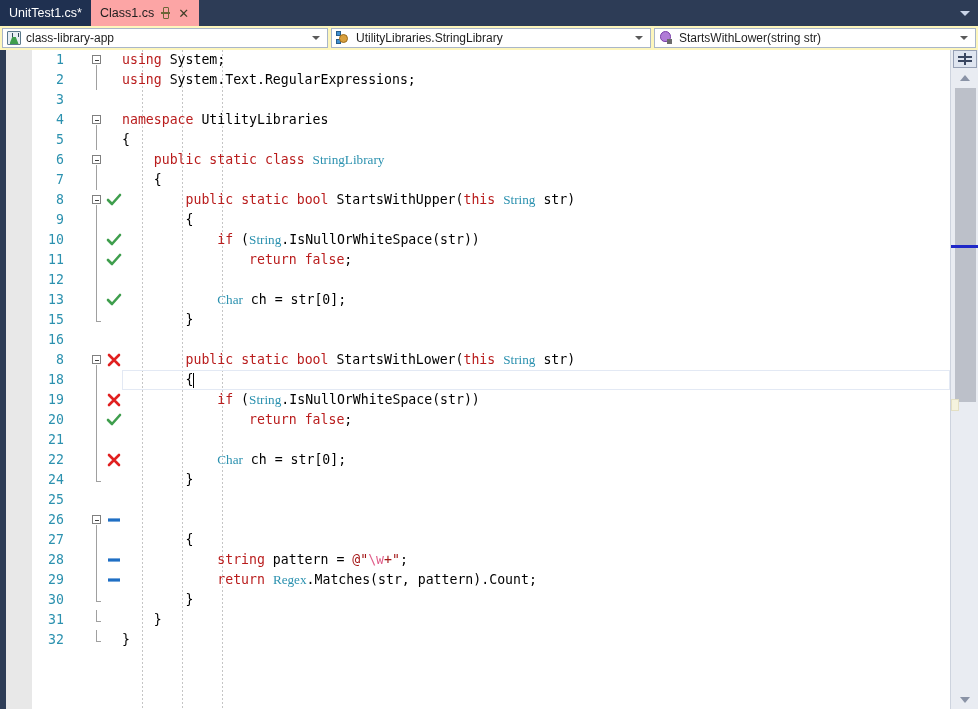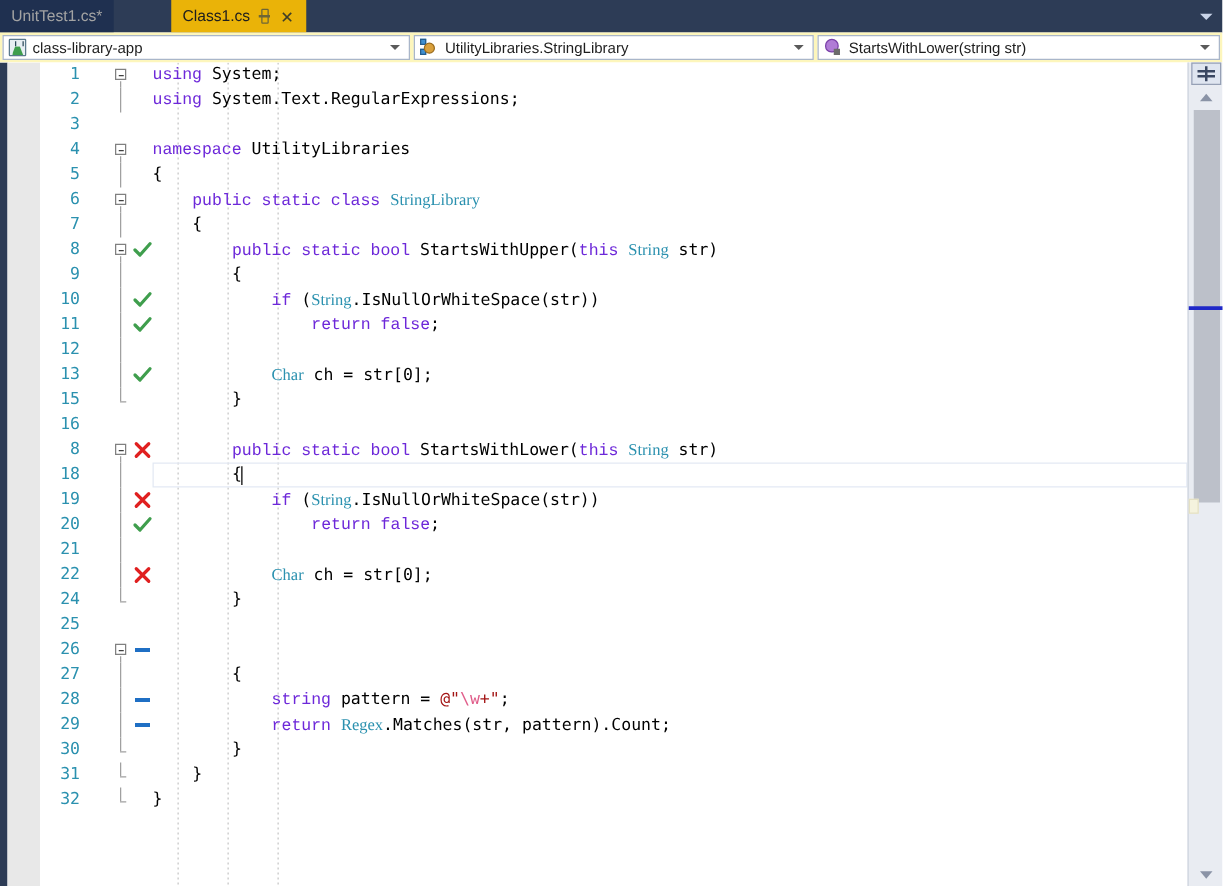--- a/index.html
+++ b/index.html
@@ -16,22 +16,22 @@
     position: absolute; left:0; top:0; width:978px; height:26px;
     background:#2d3c56;
     display:flex; align-items:stretch;
   }
   .tab {
     display:flex; align-items:center; gap:6px;
     padding:0 9px; height:26px;
     font-size:12.5px; line-height:26px; white-space:nowrap;
     cursor:default; position:relative;
   }
-  .tab.inactive { background:#1f3050; color:#a3a3a3; }
-  .tab.active   { background:#eab308; color:#1e1e1e;margin-left:46px; }
+  .tab.inactive { background:#1f3050; color:#ffffff; }
+  .tab.active   { background:#fca5a5; color:#1e1e1e; }
   .tab .tabname { font-size:12.5px; }
   .pinicon { width:11px; height:12px; position:relative; display:inline-block; }
   .pinicon::before {
     content:""; position:absolute; left:1px; top:5px; width:9px; height:2px; background:#6d6637;
   }
   .pinicon::after {
     content:""; position:absolute; left:3px; top:0px; width:4px; height:10px;
     border:1.5px solid #6d6637; border-radius:1px; background:transparent;
   }
   .closex { font-size:13px; color:#3f3f28; line-height:1; padding:0 1px; cursor:pointer; }
@@ -130,21 +130,21 @@
   .cov { position:absolute; left:20px; top:0; width:18px; height:20px; }
   .cov svg { position:absolute; left:0; top:3px; }
 
   
   .iguide { position:absolute; top:0; width:1px; height:659px;
             background-image:linear-gradient(to bottom,#c5c5c5 50%,transparent 50%);
             background-size:1px 4px; }
 
   .code { position:absolute; left:122px; top:0; }
   
-  .kw   { color:#6d28d9;font-family:Liberation Mono, monospace; }   
+  .kw   { color:#b91c1c; }   
   .typ  { color:#2b91af;font-family:Liberation Serif, serif; }   
   .pln  { color:#000000; }
   .str  { color:#a31515; }   
   .esc  { color:#e05d8a; }
 
   
   .curline {
     position:absolute; left:122px; top:0; width:828px; height:20px;
     border:1px solid #e3e9f4; background:transparent; pointer-events:none;
   }

